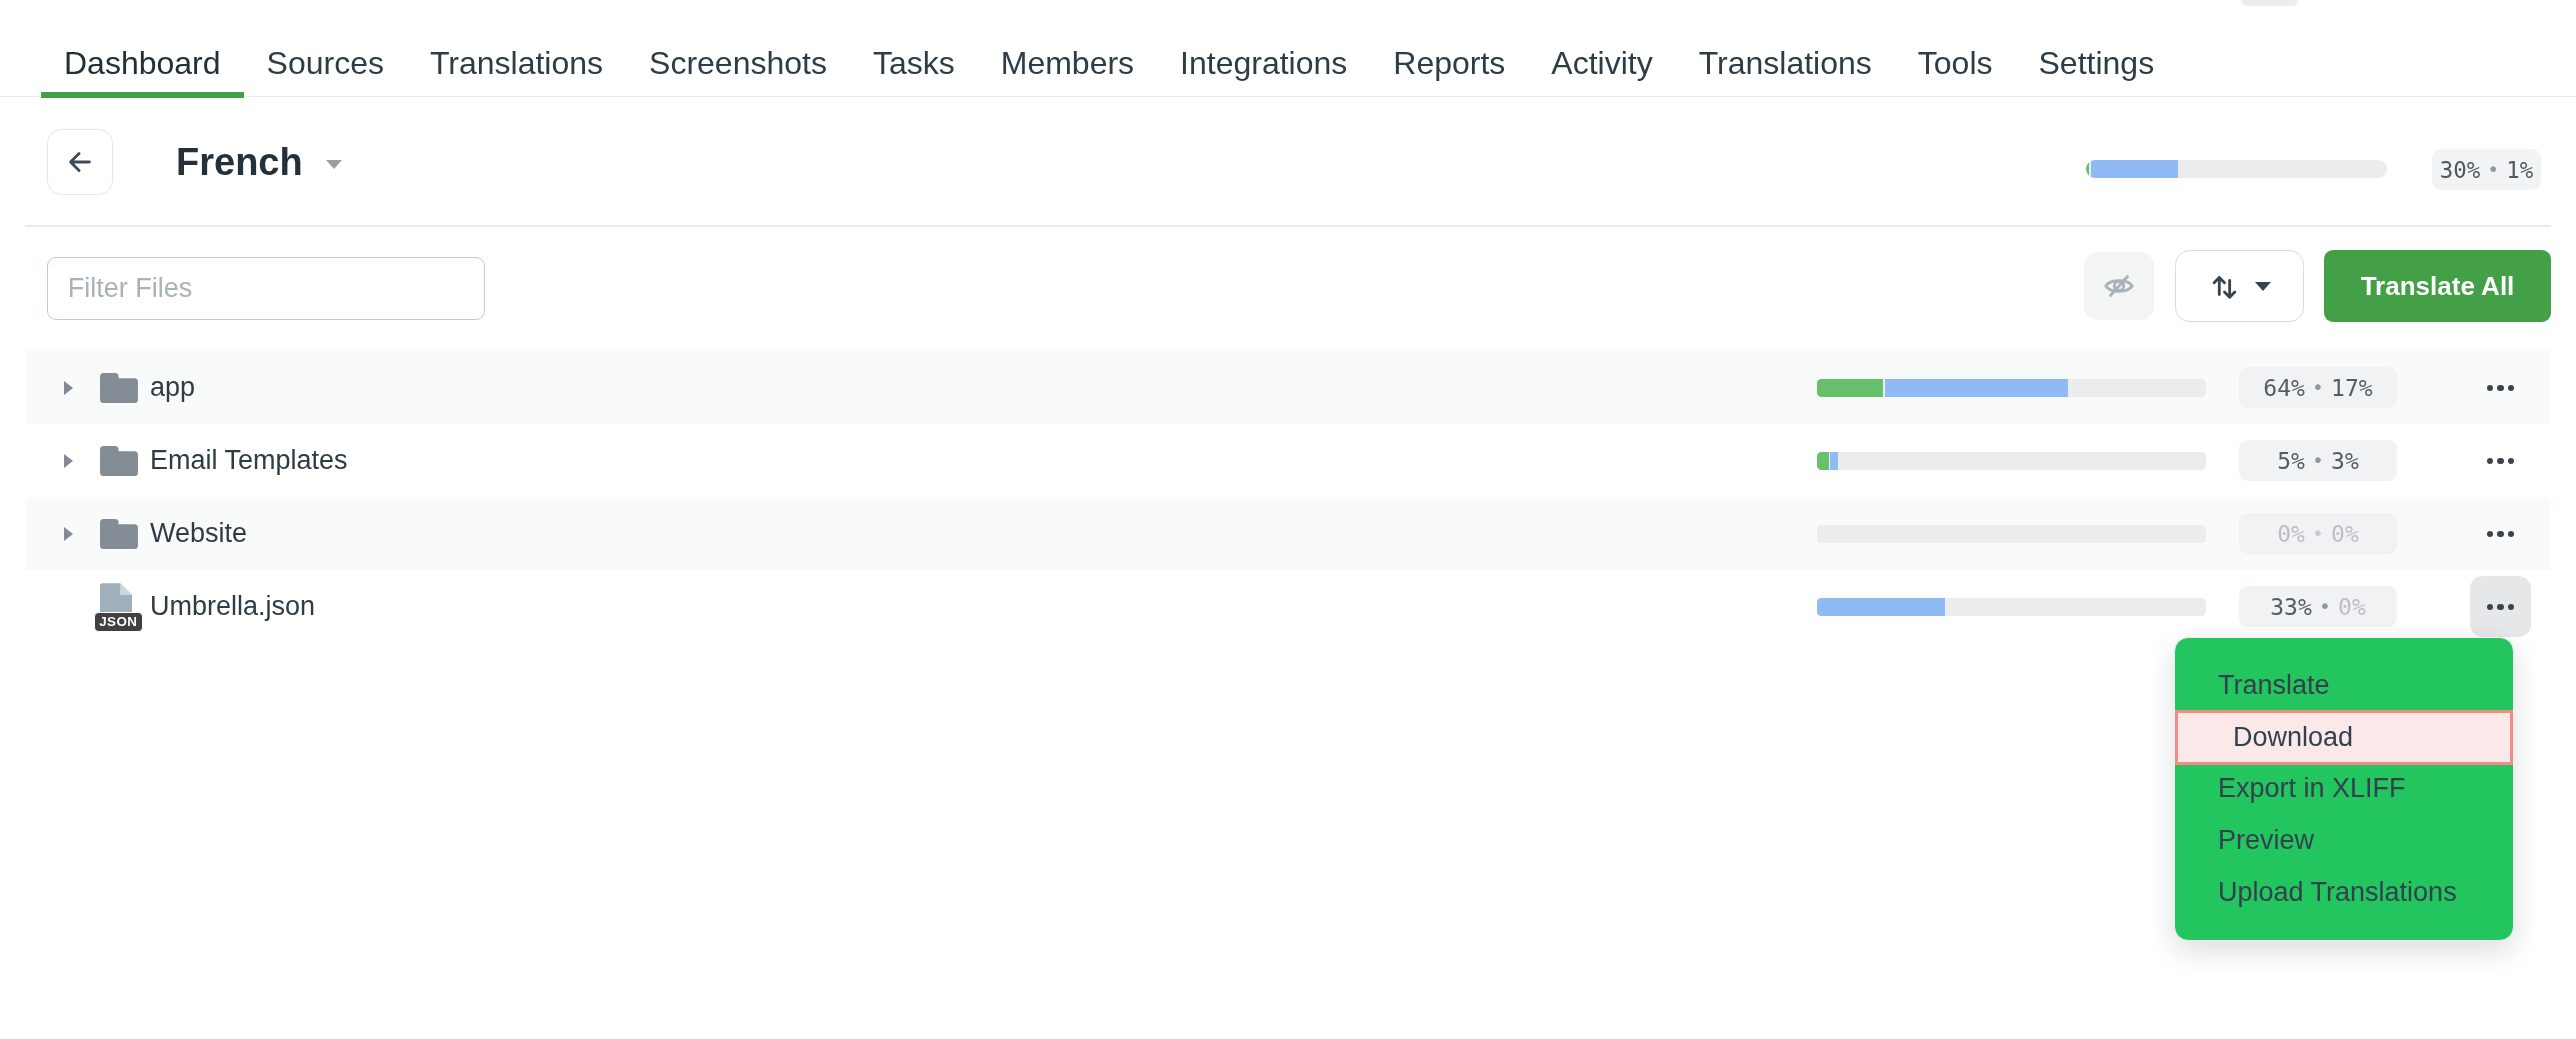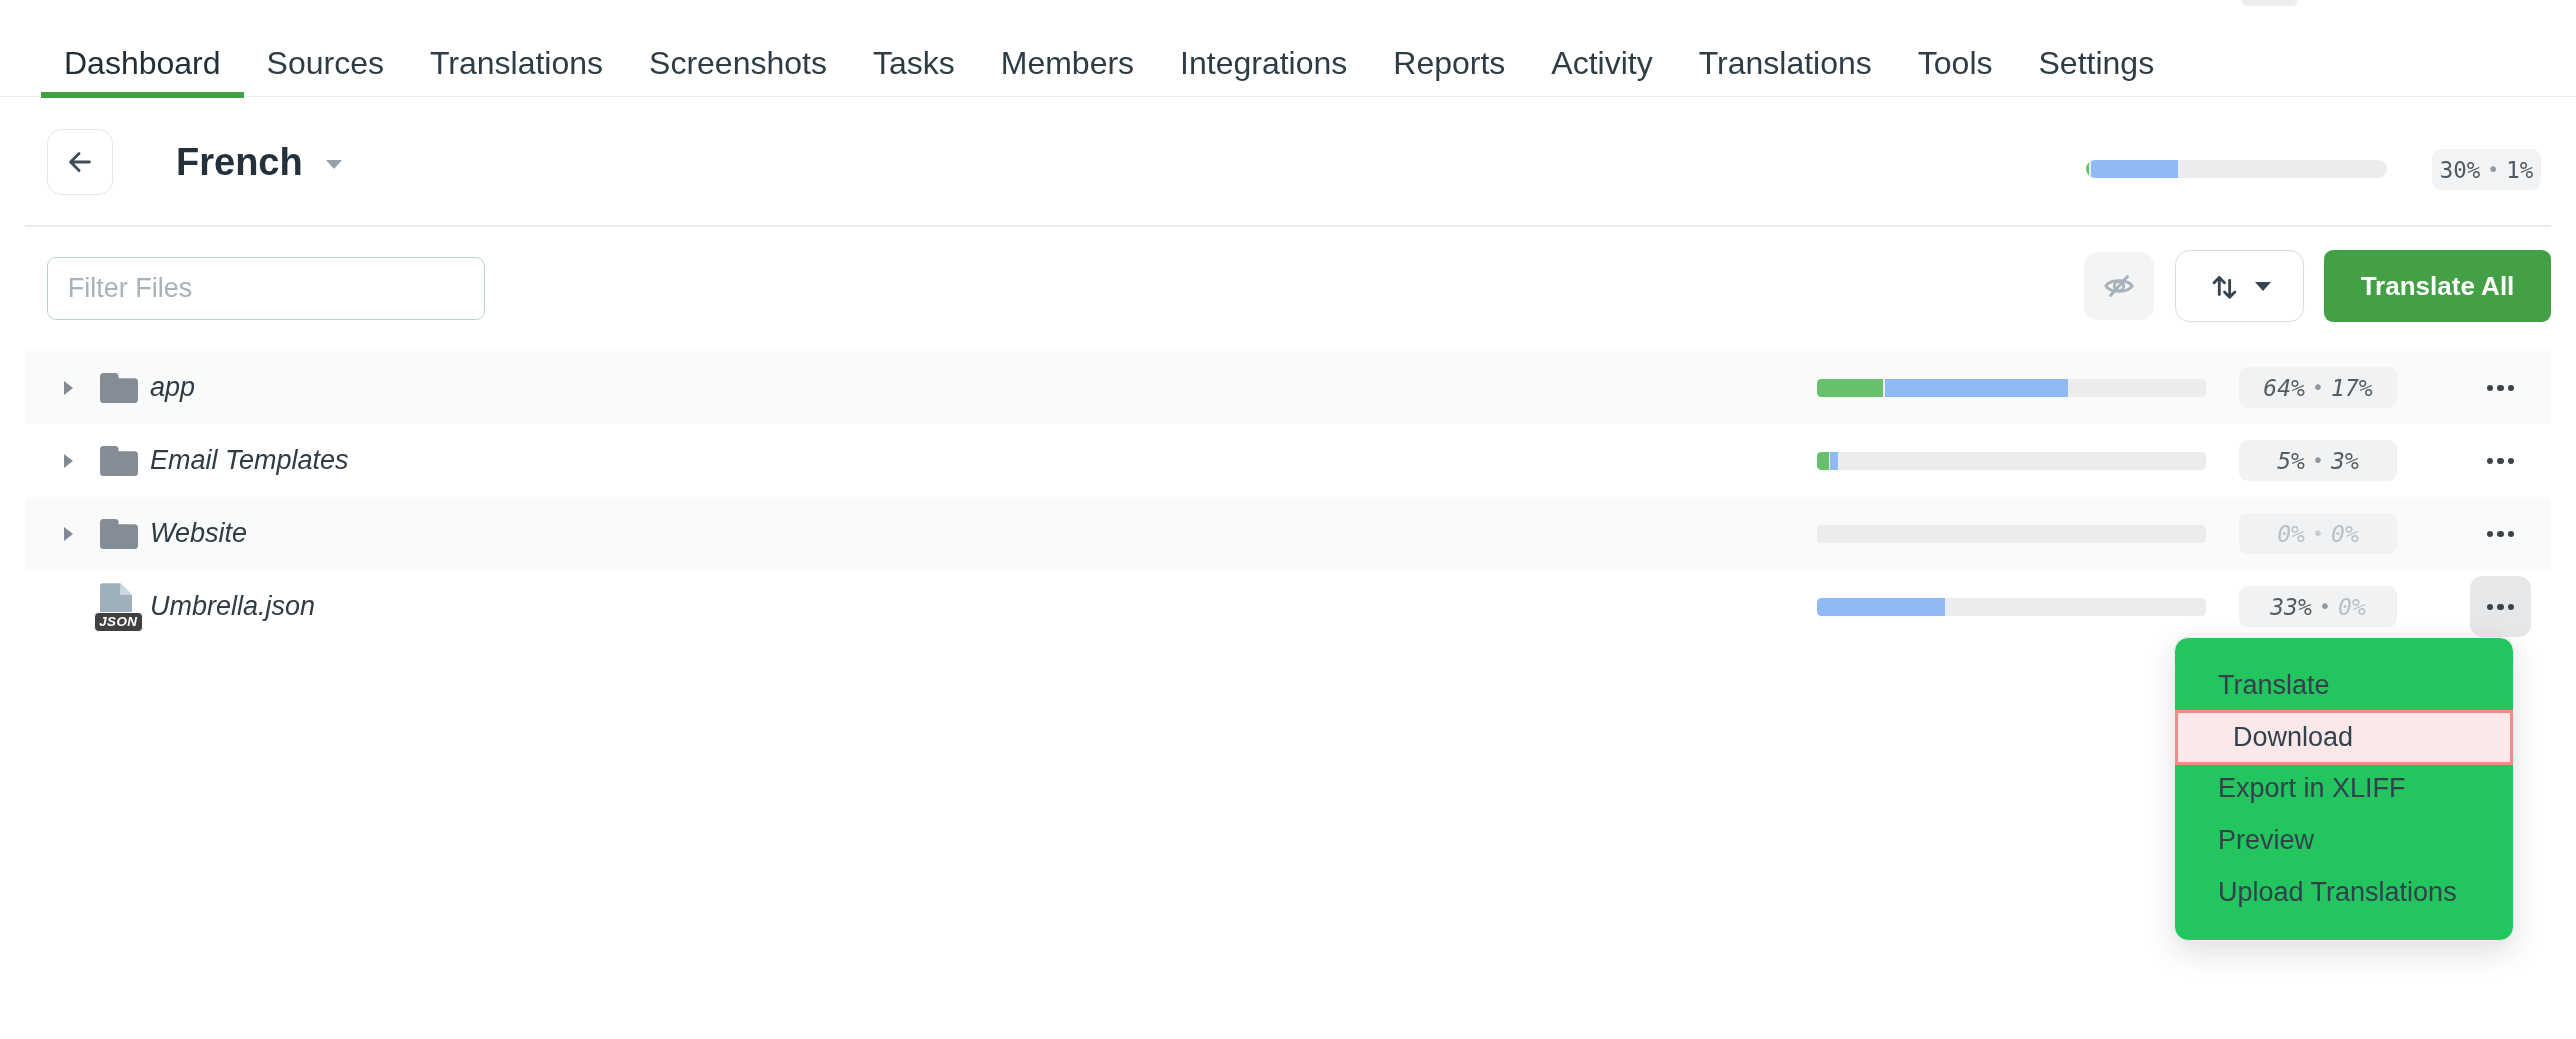--- a/index.html
+++ b/index.html
@@ -52,21 +52,21 @@
            display:flex;align-items:center;justify-content:center;border:none;cursor:pointer;}
   .sort-btn{position:absolute;left:2175px;top:250px;width:129px;height:72px;box-sizing:border-box;background:#fff;
             border:1.8px solid #d8dcdf;border-radius:14.3px;display:flex;align-items:center;justify-content:center;gap:14.3px;cursor:pointer;}
   .sort-caret{width:0;height:0;border-left:8px solid transparent;border-right:8px solid transparent;border-top:9.8px solid #37444e;}
   .translate-all{position:absolute;left:2324px;top:250px;width:227px;height:72px;border:none;border-radius:9px;
                  background:var(--green);color:#fff;font-size:26px;font-weight:bold;display:flex;align-items:center;justify-content:center;
                  cursor:pointer;font-family:"Liberation Sans",sans-serif;}
 
   
   .rows{position:absolute;left:25px;top:351px;width:2526px;}
-  .file-row{position:relative;height:73px;cursor:pointer;font-style:italic;}
+  .file-row{position:relative;height:73px;cursor:pointer;}
   .file-row:nth-child(odd){background:#f9fafa;}
   .chevron{position:absolute;left:39px;top:30px;width:0;height:0;
            border-top:7.2px solid transparent;border-bottom:7.2px solid transparent;border-left:9.8px solid #828b93;}
   .folder-icon{position:absolute;left:75px;top:22.4px;}
   .json-icon{position:absolute;left:75px;top:13.4px;width:36px;height:47px;}
   .json-badge{position:absolute;left:-6.3px;bottom:-1.8px;background:#404040;border:1.8px solid #fff;border-radius:4.5px;
               color:#fff;font-size:13.4px;font-weight:bold;padding:0.9px 4.5px;letter-spacing:0.4px;line-height:16px;}
   .row-label{position:absolute;left:125px;top:0;height:73px;display:flex;align-items:center;font-size:27px;color:#2f3b45;}
   .row-track{position:absolute;left:1792px;top:28px;width:389px;height:18px;border-radius:4.5px;background:var(--track);
              overflow:hidden;display:flex;}

